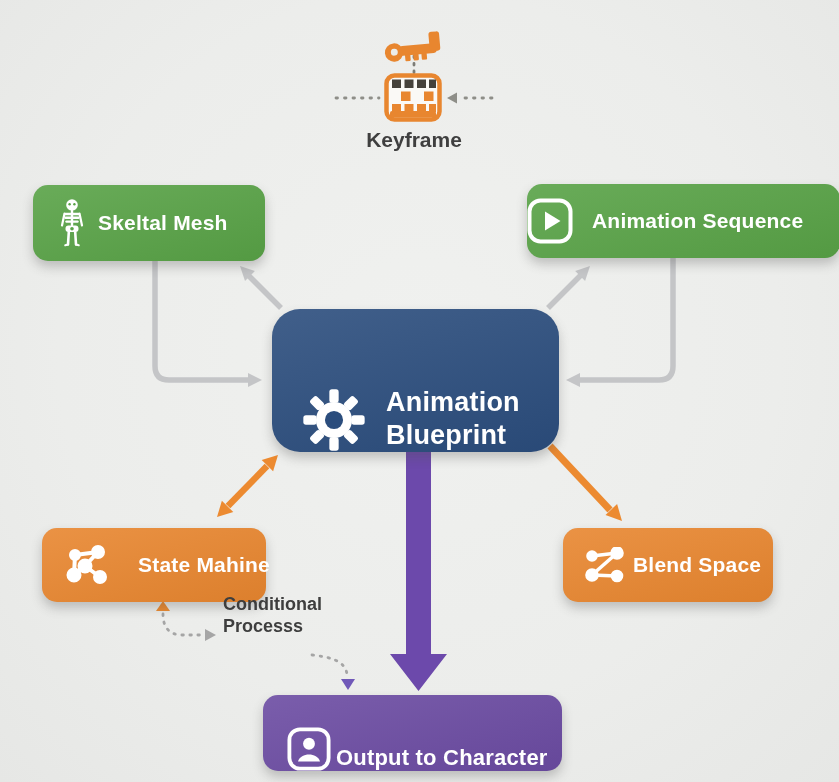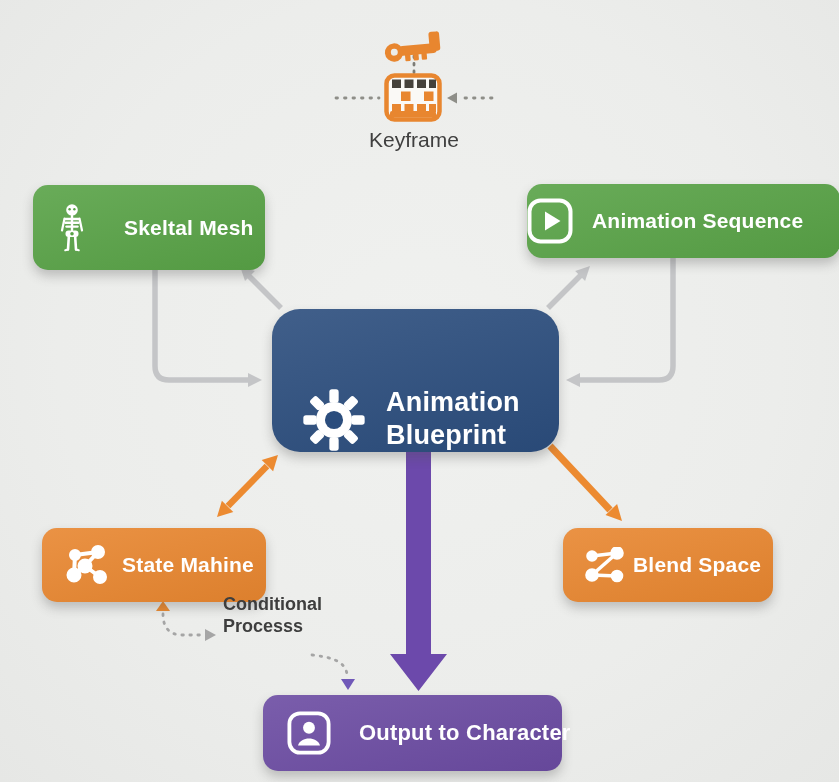--- a/index.html
+++ b/index.html
@@ -16,34 +16,34 @@
     box-shadow:0 6px 11px rgba(80,80,80,0.30);
     background-image:linear-gradient(165deg, rgba(255,255,255,0.10), rgba(0,0,0,0.05));
   }
   .node .label{font-weight:700;font-size:21px;letter-spacing:0.2px;white-space:nowrap;}
   .green{background-color:#58a246;}
   .orange{background-color:#e8862f;}
   .blue{background-color:#2b4d7d;}
   .purple{background-color:#6b4ba2;}
   .icon{flex:0 0 auto;display:flex;align-items:center;justify-content:center;}
 
-  #node-skeletal{left:33px;top:185px;width:232px;height:85px;padding-left:22px;gap:35px;}
+  #node-skeletal{left:33px;top:185px;width:232px;height:76px;padding-left:22px;gap:9px;}
   #node-sequence{left:527px;top:184px;width:313px;height:74px;gap:19px;}
   #node-blueprint{left:272px;top:309px;width:287px;height:143px;border-radius:28px;padding-left:30px;gap:20px;align-items:flex-end;}
   #node-blueprint .label{font-size:27px;line-height:1.22;white-space:normal;width:160px;}
-  #node-state{left:42px;top:528px;width:224px;height:74px;padding-left:24px;gap:14px;}
+  #node-state{left:42px;top:528px;width:224px;height:74px;padding-left:24px;gap:30px;}
   #node-blend{left:563px;top:528px;width:210px;height:74px;padding-left:22px;gap:8px;text-align:center;}
-  #node-output{left:263px;top:695px;width:299px;height:76px;padding-left:24px;gap:28px;}
+  #node-output{left:263px;top:695px;width:299px;height:76px;padding-left:24px;gap:5px;align-items:flex-end;}
   #node-output .label{font-size:22px;}
 
   .kf-key{position:absolute;left:383px;top:26px;z-index:2;}
   .kf-film{position:absolute;left:384px;top:73px;z-index:2;}
   .kf-label{
     position:absolute;left:338px;top:128px;width:152px;z-index:2;
-    text-align:center;font-size:21px;font-weight:400;color:#3f3f3f;
+    text-align:center;font-size:21px;font-weight:700;color:#3f3f3f;
   }
   .cond-label{
     position:absolute;left:223px;top:593px;width:124px;z-index:2;
     font-size:18px;font-weight:600;line-height:22px;color:#3e3e3e;
   }
 </style>
 </head>
 <body>
 
 <div id="stage">

